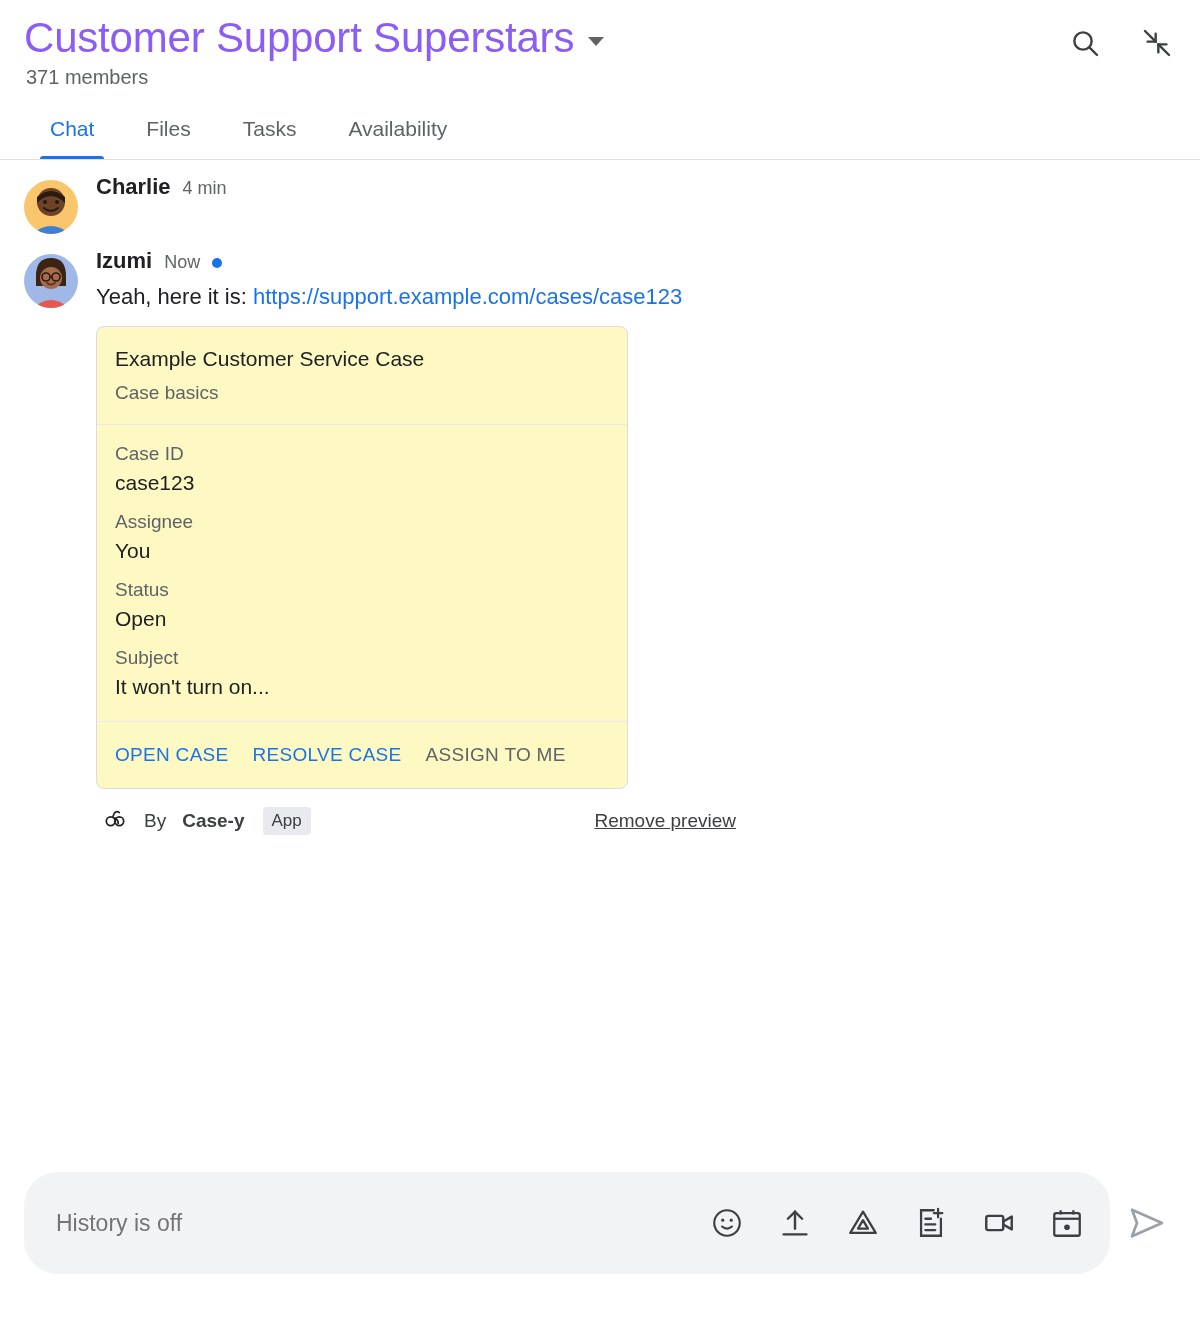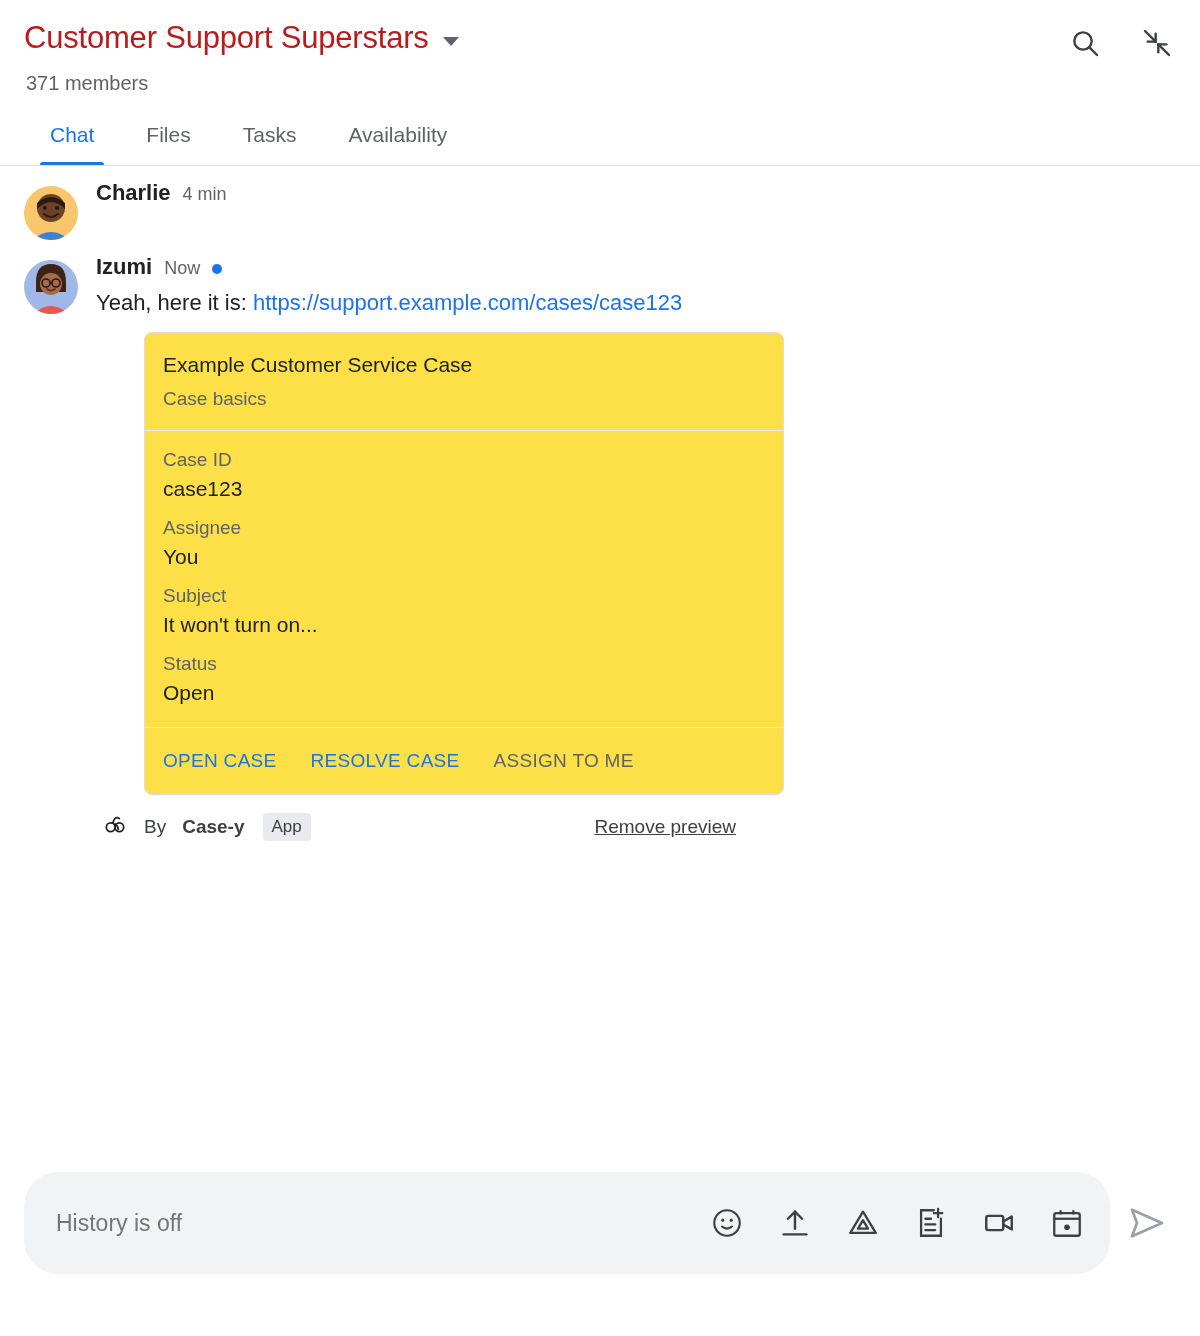--- a/index.html
+++ b/index.html
@@ -18,37 +18,37 @@
   .header {
     position: relative;
     padding: 18px 24px 0 24px;
   }
   .title-row {
     display: flex;
     align-items: center;
     gap: 14px;
   }
   .space-title {
-    font-size: 31px;
+    font-size: 42px;
     font-weight: 400;
     letter-spacing: -0.2px;
-    color: #b91c1c;
+    color: #8b5cf6;
     line-height: 40px;
   }
   .chevron-down {
     width: 0; height: 0;
     border-left: 8px solid transparent;
     border-right: 8px solid transparent;
     border-top: 9px solid #5f6368;
     margin-top: 6px;
   }
   .members {
     font-size: 20px;
     color: #5f6368;
-    margin-top: 14px;
+    margin-top: 8px;
     margin-left: 2px;
   }
   .header-actions {
     position: absolute;
     top: 26px;
     right: 26px;
     display: flex;
     align-items: center;
     gap: 38px;
   }
@@ -135,25 +135,24 @@
   }
   .msg-text a {
     color: #1a73e8;
     text-decoration: none;
     word-break: break-all;
   }
 
   
   .card {
     margin-top: 14px;
-    width: 640px;
+    width: 532px;
     border: 1px solid #dadce0;
     border-radius: 8px;
-    background: #fde047;
-    margin-left: 48px;
+    background: #fef9c3;
   }
   .card-head {
     padding: 20px 18px 20px 18px;
     border-bottom: 1px solid #e8eaed;
   }
   .card-title {
     font-size: 21px;
     color: #202124;
   }
   .card-sub {
@@ -172,21 +171,21 @@
     color: #5f6368;
     margin-bottom: 6px;
   }
   .field-value {
     font-size: 21px;
     color: #202124;
   }
   .card-actions {
     display: flex;
     align-items: center;
-    gap: 34px;
+    gap: 24px;
     padding: 22px 18px 22px 18px;
   }
   .card-btn {
     font-size: 19px;
     font-weight: 500;
     letter-spacing: 0.3px;
     color: #1a73e8;
     cursor: pointer;
     text-transform: uppercase;
   }
@@ -356,26 +355,26 @@
         <div class="card-fields">
           <div class="field">
             <div class="field-label">Case ID</div>
             <div class="field-value">case123</div>
           </div>
           <div class="field">
             <div class="field-label">Assignee</div>
             <div class="field-value">You</div>
           </div>
           <div class="field">
+            <div class="field-label">Status</div>
+            <div class="field-value">Open</div>
+          </div>
+          <div class="field">
             <div class="field-label">Subject</div>
             <div class="field-value">It won't turn on...</div>
-          </div>
-          <div class="field">
-            <div class="field-label">Status</div>
-            <div class="field-value">Open</div>
           </div>
         </div>
         <div class="card-actions">
           <div class="card-btn">OPEN CASE</div>
           <div class="card-btn">RESOLVE CASE</div>
           <div class="card-btn muted">ASSIGN TO ME</div>
         </div>
       </div>
 
       <div class="attribution">

